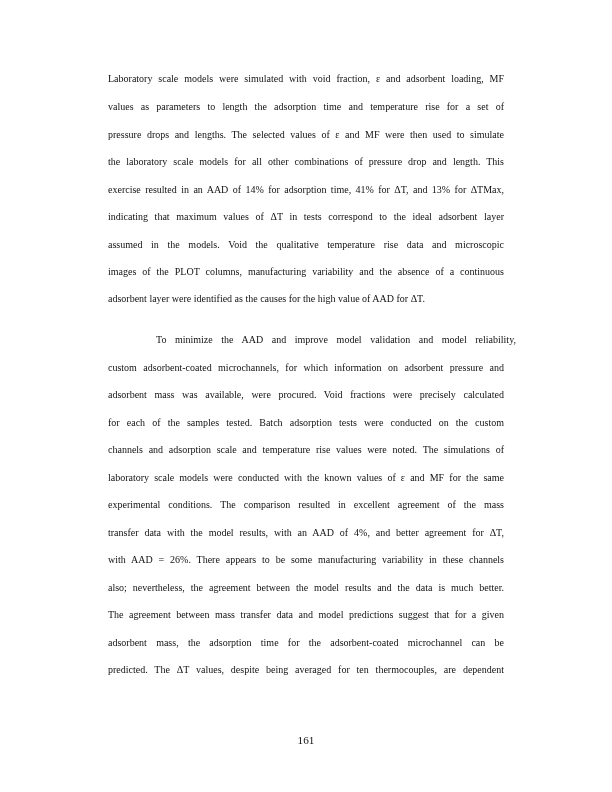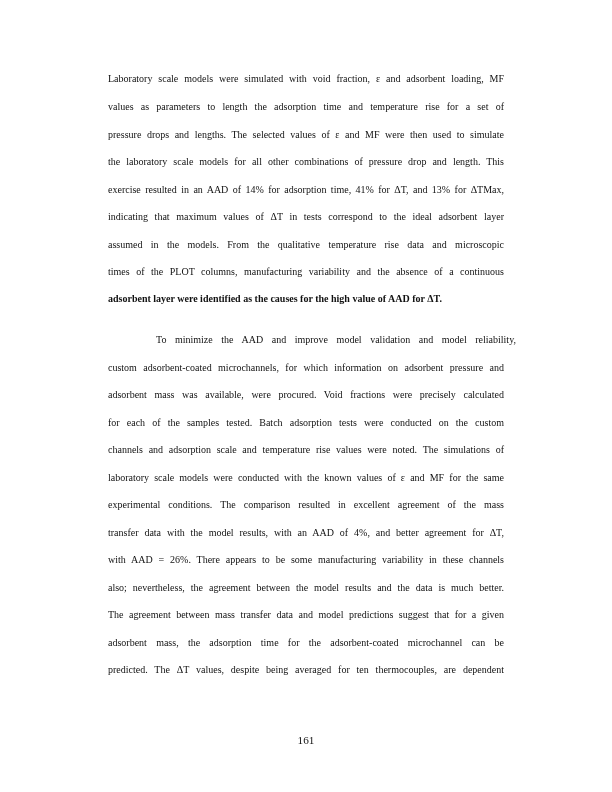--- a/index.html
+++ b/index.html
@@ -1,37 +1,37 @@
 <!DOCTYPE html>
 <html><head>
 <meta charset="utf-8">
 <style>
   html, body { margin: 0; padding: 0; background: #ffffff; }
   body { width: 612px; height: 792px; position: relative; overflow: hidden;
     font-family: "Liberation Serif", "DejaVu Serif", serif; color: #111; }
   .page { position: absolute; left: 0; top: 0; width: 612px; height: 792px; background: #fff; }
   .line { position: absolute; left: 108px; width: 396px; font-size: 10px; line-height: 14px;
     white-space: nowrap; text-align: justify; text-align-last: justify; }
-  .line.last { text-align-last: left; font-weight: bold; }
+  .line.last { text-align-last: left; }
   .line.indent { left: 144px; width: 360px; margin-left: 12px; }
   .pagenum { position: absolute; top: 734px; left: 0; width: 612px; text-align: center; font-size: 11.2px; }
 </style>
 </head>
 <body>
 
 <div class="page">
   <div>
     <div class="line" style="top:72px">Laboratory scale models were simulated with void fraction, ε and adsorbent loading, MF</div>
     <div class="line" style="top:100px">values as parameters to length the adsorption time and temperature rise for a set of</div>
     <div class="line" style="top:128px">pressure drops and lengths. The selected values of ε and MF were then used to simulate</div>
     <div class="line" style="top:155px">the laboratory scale models for all other combinations of pressure drop and length. This</div>
     <div class="line" style="top:183px">exercise resulted in an AAD of 14% for adsorption time, 41% for ΔT, and 13% for ΔTMax,</div>
     <div class="line" style="top:210px">indicating that maximum values of ΔT in tests correspond to the ideal adsorbent layer</div>
-    <div class="line" style="top:238px">assumed in the models. From the qualitative temperature rise data and microscopic</div>
-    <div class="line" style="top:265px">times of the PLOT columns, manufacturing variability and the absence of a continuous</div>
+    <div class="line" style="top:238px">assumed in the models. Void the qualitative temperature rise data and microscopic</div>
+    <div class="line" style="top:265px">images of the PLOT columns, manufacturing variability and the absence of a continuous</div>
     <div class="line last" style="top:292px">adsorbent layer were identified as the causes for the high value of AAD for ΔT.</div>
   </div>
 
   <div>
     <div class="line indent" style="top:333px">To minimize the AAD and improve model validation and model reliability,</div>
     <div class="line" style="top:361px">custom adsorbent-coated microchannels, for which information on adsorbent pressure and</div>
     <div class="line" style="top:388px">adsorbent mass was available, were procured. Void fractions were precisely calculated</div>
     <div class="line" style="top:416px">for each of the samples tested. Batch adsorption tests were conducted on the custom</div>
     <div class="line" style="top:443px">channels and adsorption scale and temperature rise values were noted. The simulations of</div>
     <div class="line" style="top:471px">laboratory scale models were conducted with the known values of ε and MF for the same</div>

